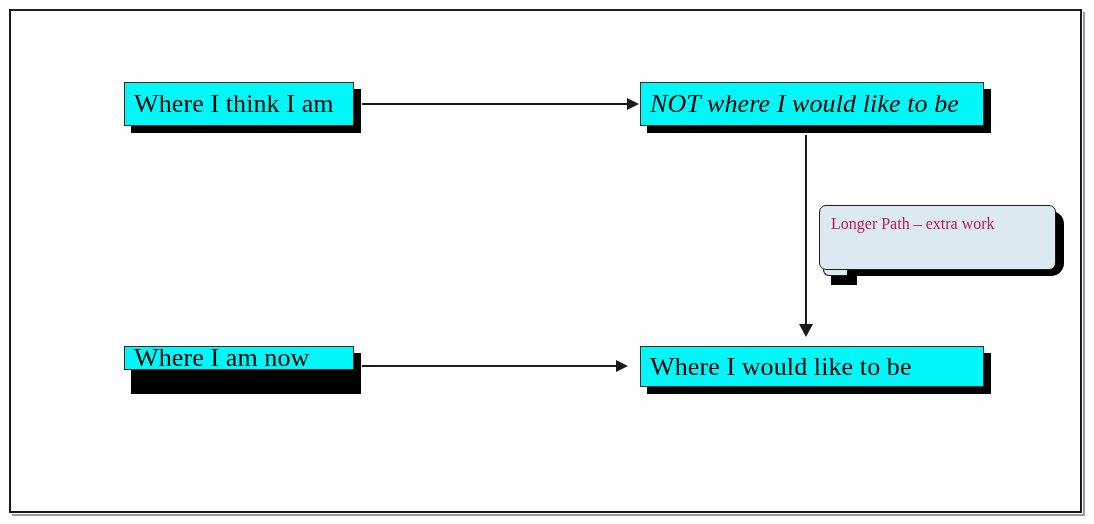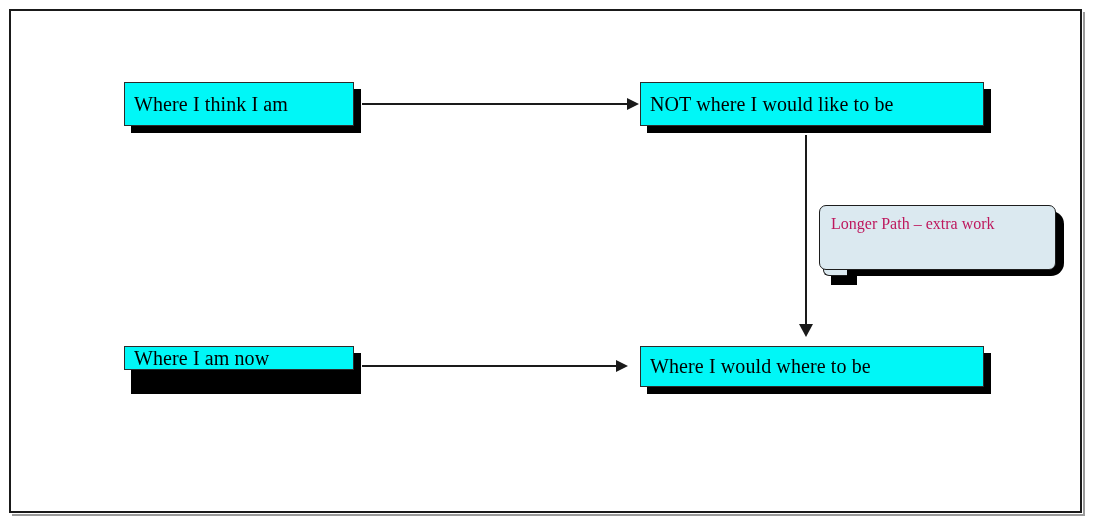--- a/index.html
+++ b/index.html
@@ -43,21 +43,21 @@
     pointer-events: none;
   }
 
   
   .node {
     position: absolute;
     box-sizing: border-box;
     background: #00f7f7;
     border: 1.5px solid #2b2b2b;
     color: #000000;
-    font-size: 20px;
+    font-size: 26px;
     line-height: 1.05;
     display: flex;
     align-items: center;
     padding-left: 9px;
     white-space: nowrap;
     letter-spacing: 0.1px;
   }
   .node::after {
     content: "";
     position: absolute;
@@ -140,27 +140,27 @@
 
 <div id="canvas">
 
   <div id="frame-shadow"></div>
   <div id="frame">
 
     <div class="shadow-block" style="left:120px; top:78px; width:230px; height:44px;"></div>
     <div class="node" style="left:113px; top:71px; width:230px; height:44px;">Where I think I am</div>
 
     <div class="shadow-block" style="left:636px; top:78px; width:344px; height:44px;"></div>
-    <div class="node" style="left:629px; top:71px; width:344px; height:44px;">NOT where I would like to be</div>
+    <div class="node" style="left:629px; top:71px; width:344px; height:44px;font-style:italic;">NOT where I would like to be</div>
 
     <div class="shadow-block" style="left:120px; top:342px; width:230px; height:41px;"></div>
     <div class="node" style="left:113px; top:335px; width:230px; height:24px;">Where I am now</div>
 
     <div class="shadow-block" style="left:636px; top:342px; width:344px; height:41px;"></div>
-    <div class="node" style="left:629px; top:335px; width:344px; height:41px;">Where I would where to be</div>
+    <div class="node" style="left:629px; top:335px; width:344px; height:41px;">Where I would like to be</div>
 
     <div class="callout-tail-shadow" style="left:820px; top:255px; width:26px; height:19px;"></div>
     <div class="callout-shadow" style="left:816px; top:200px; width:237px; height:65px;"></div>
     <div class="callout-tail" style="left:812px; top:248px; width:24px; height:17px; border-bottom-left-radius:6px;"></div>
     <div class="callout" style="left:808px; top:194px; width:237px; height:65px;">
       <div>Longer Path – extra work</div>
     </div>
 
     <div class="arrow-h" style="left:351px; top:92px; width:266px;">
       <span class="head"></span>

